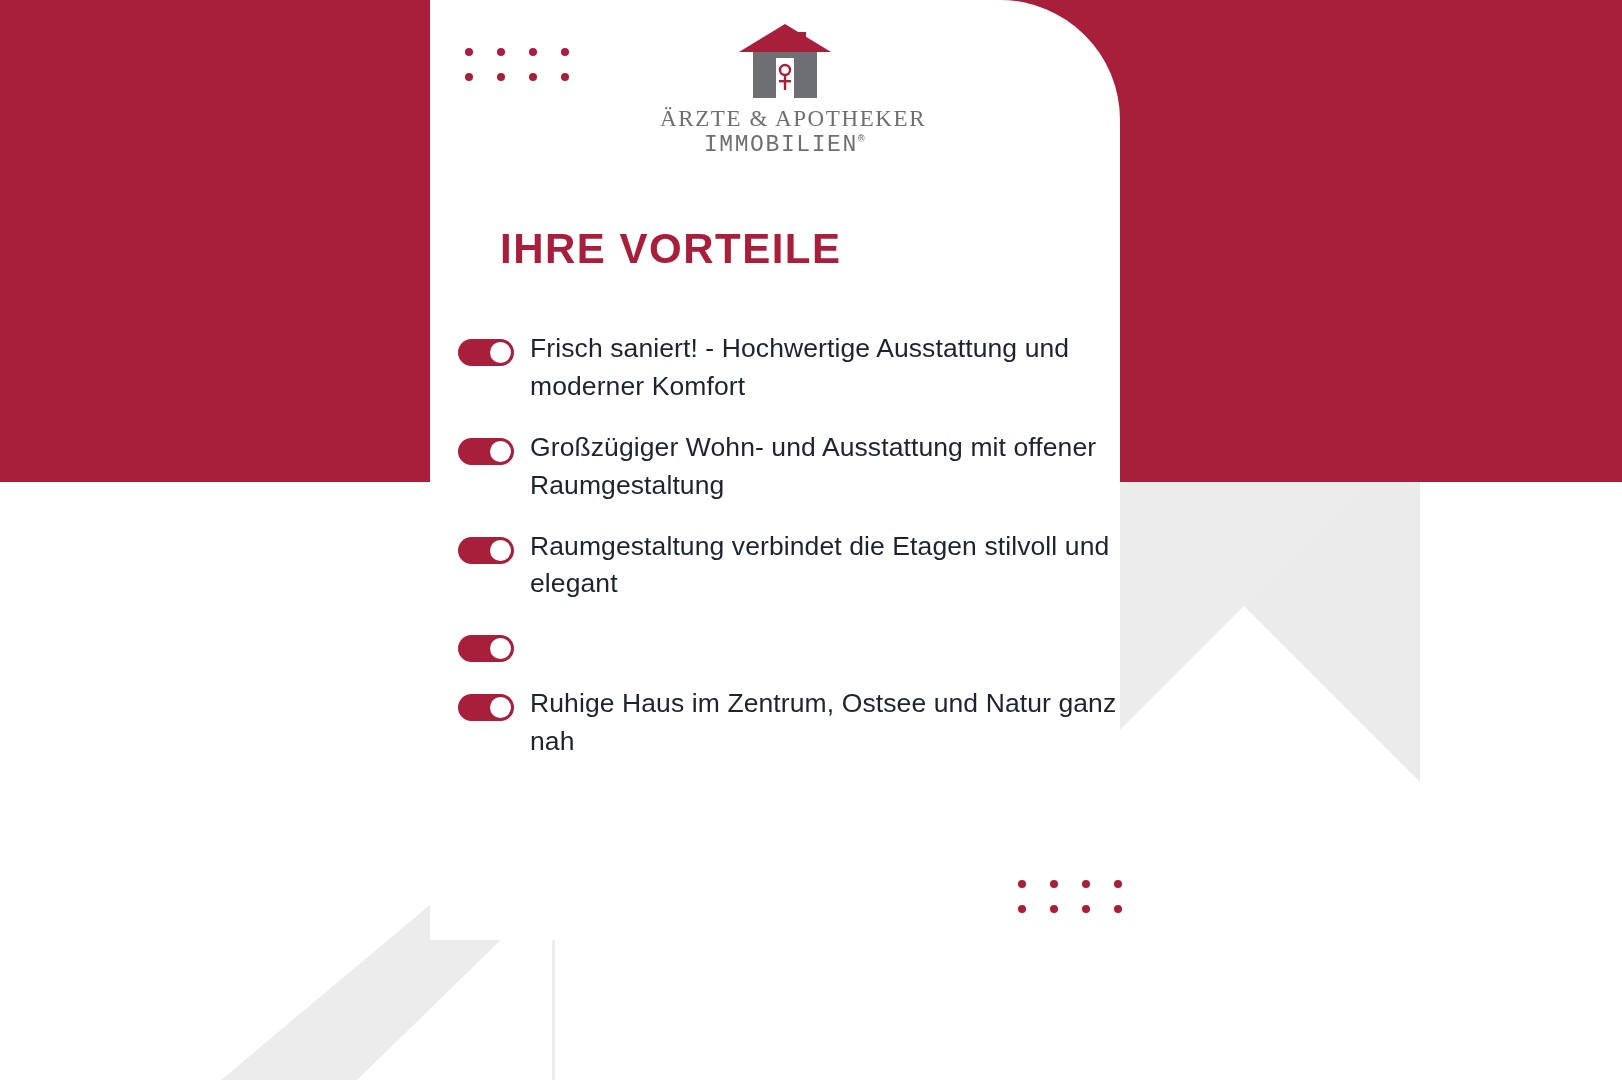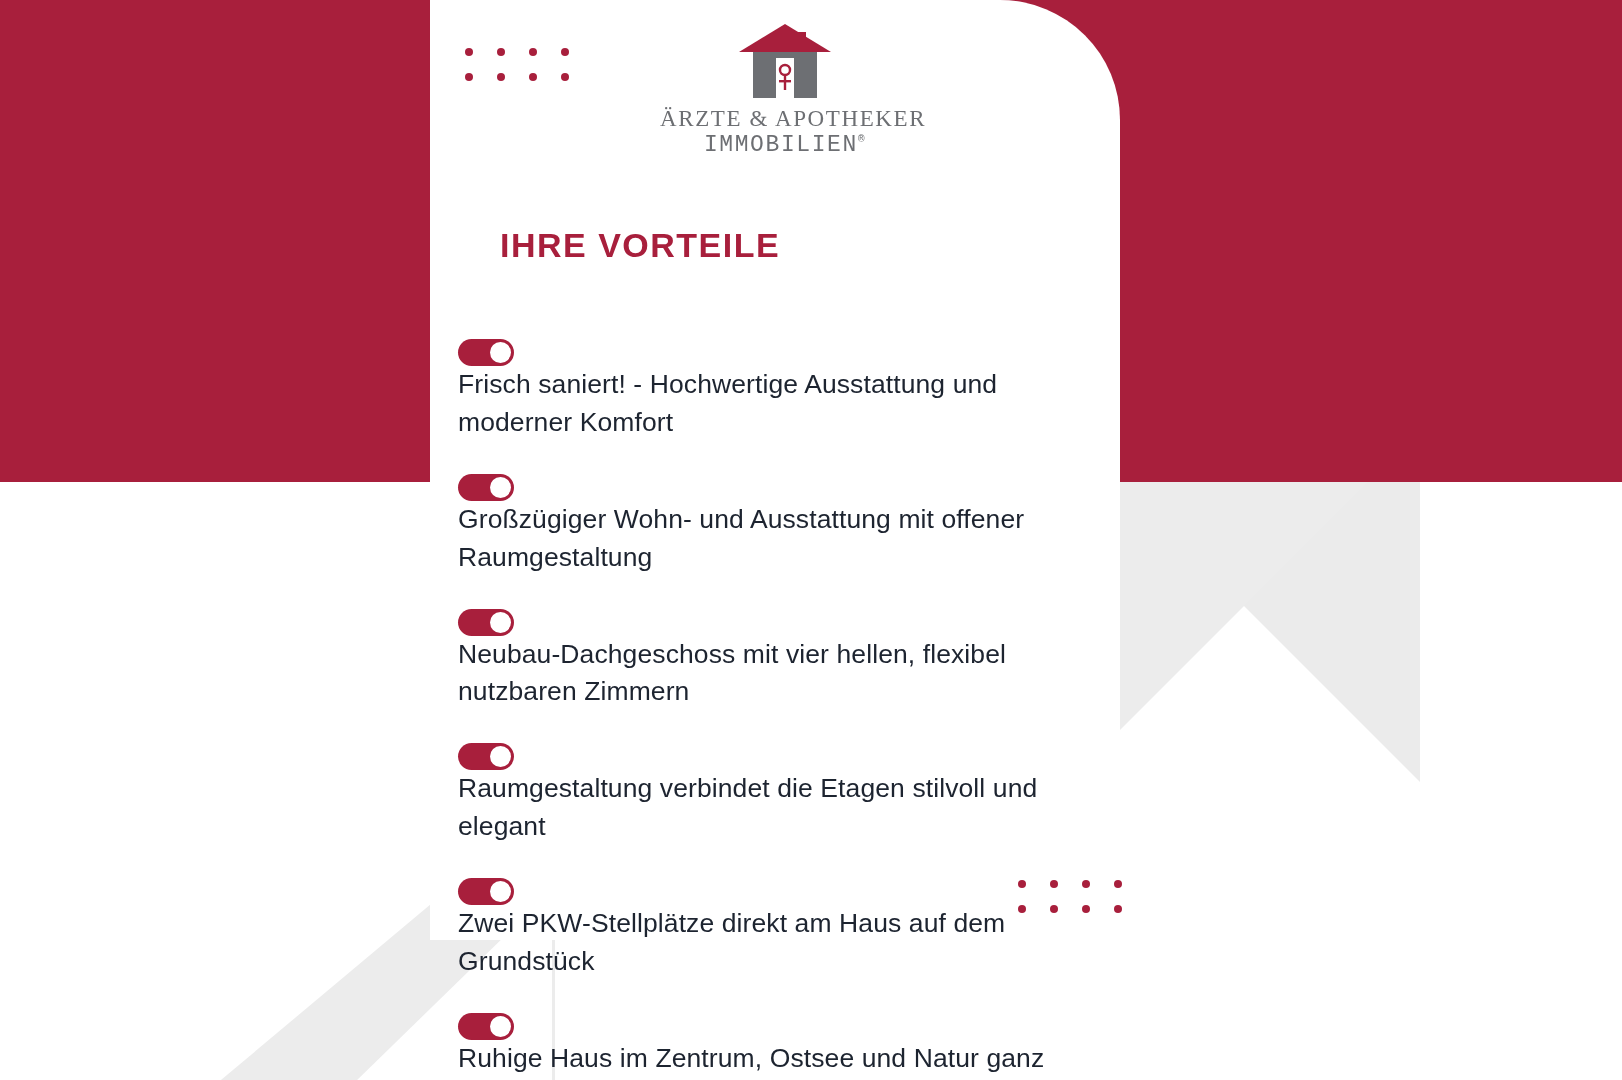--- a/index.html
+++ b/index.html
@@ -151,39 +151,38 @@
   .logo-line2 sup {
     font-size: 11px;
     vertical-align: super;
   }
 
   
   .heading {
     position: absolute;
     left: 500px;
     top: 228px;
-    font-size: 34px;
+    font-size: 42px;
     font-weight: bold;
     letter-spacing: 1.5px;
     color: #a81f3c;
     line-height: 1;
   }
 
   
   .benefits {
     position: absolute;
     left: 458px;
     top: 330px;
     width: 660px;
   }
   .benefit {
     display: flex;
     align-items: flex-start;
     margin-bottom: 23px;
-    flex-direction: column;
   }
   .toggle {
     flex: 0 0 auto;
     width: 56px;
     height: 27px;
     border-radius: 14px;
     background: #a81f3c;
     position: relative;
     margin-top: 9px;
     margin-right: 16px;
@@ -256,39 +255,32 @@
       <span class="benefit-text">Frisch saniert! - Hochwertige Ausstattung und moderner Komfort</span>
     </div>
 
     <div class="benefit">
       <span class="toggle">
           <span class="knob"></span>
         </span>
       <span class="benefit-text">Großzügiger Wohn- und Ausstattung mit offener Raumgestaltung</span>
     </div>
 
-    <div class="benefit">
-      <span class="toggle">
-          <span class="knob"></span>
-        </span>
-      <span class="benefit-text">Neubau-Dachgeschoss mit vier hellen, flexibel nutzbaren Zimmern</span>
-    </div>
 
     <div class="benefit">
       <span class="toggle">
           <span class="knob"></span>
         </span>
       <span class="benefit-text">Raumgestaltung verbindet die Etagen stilvoll und elegant</span>
     </div>
 
     <div class="benefit">
       <span class="toggle">
           <span class="knob"></span>
         </span>
-      <span class="benefit-text">Zwei PKW-Stellplätze direkt am Haus auf dem Grundstück</span>
     </div>
 
     <div class="benefit">
       <span class="toggle">
           <span class="knob"></span>
         </span>
       <span class="benefit-text">Ruhige Haus im Zentrum, Ostsee und Natur ganz nah</span>
     </div>
 
   </div>

